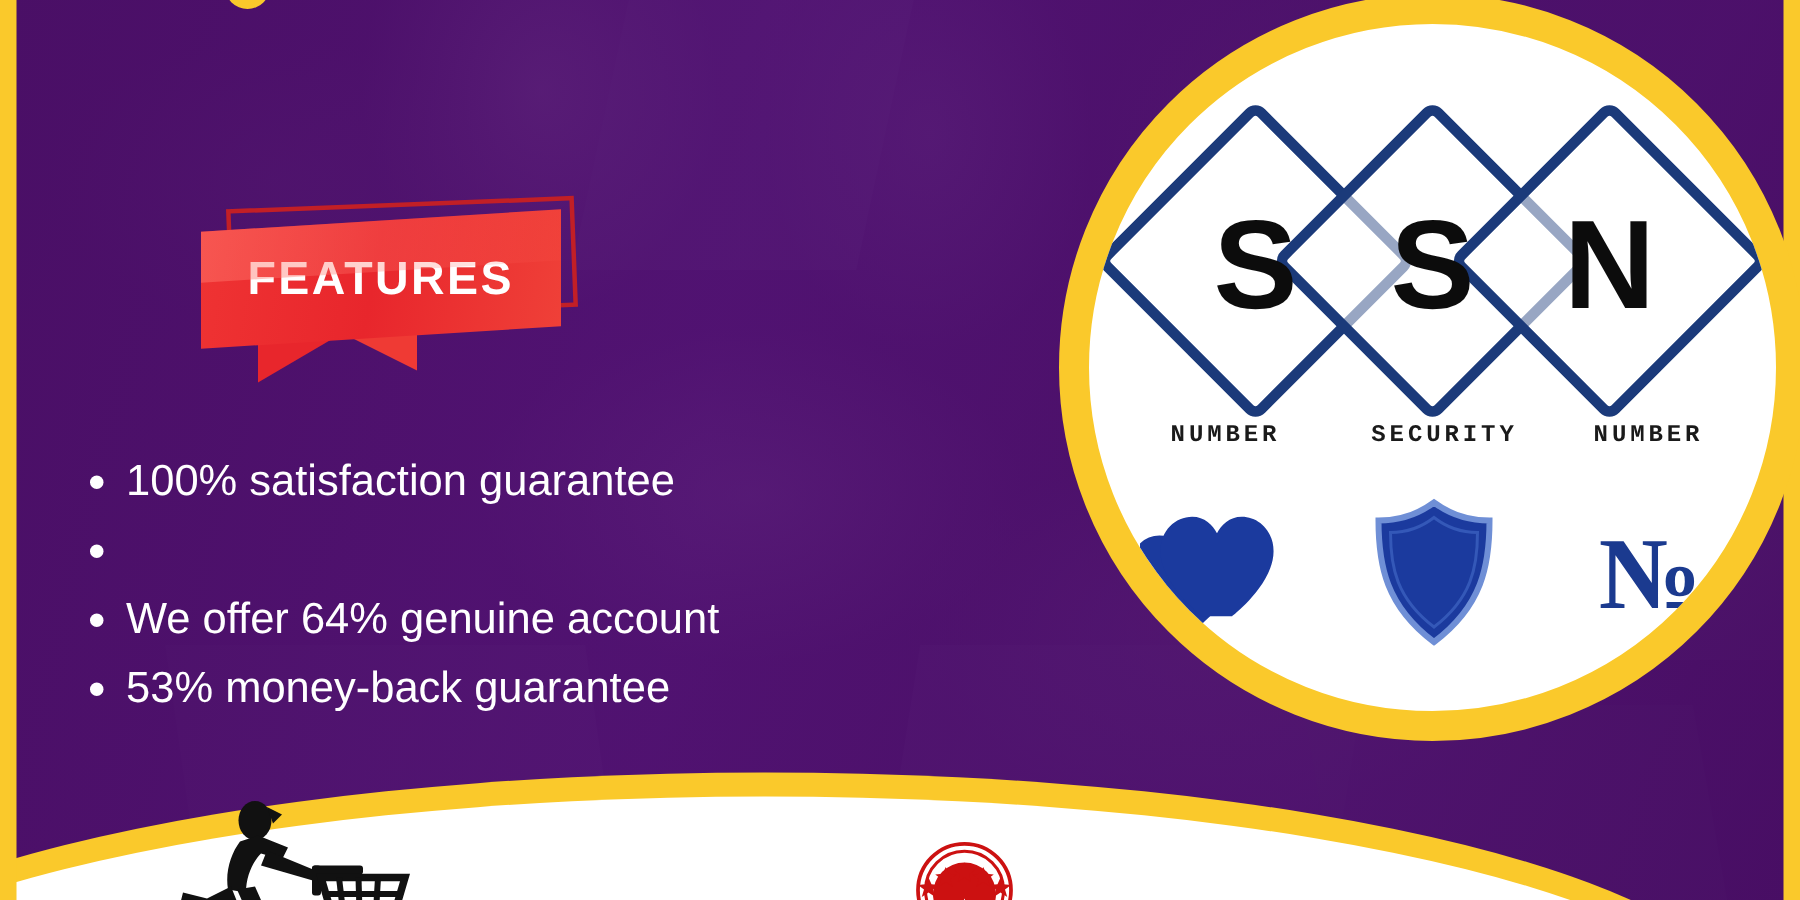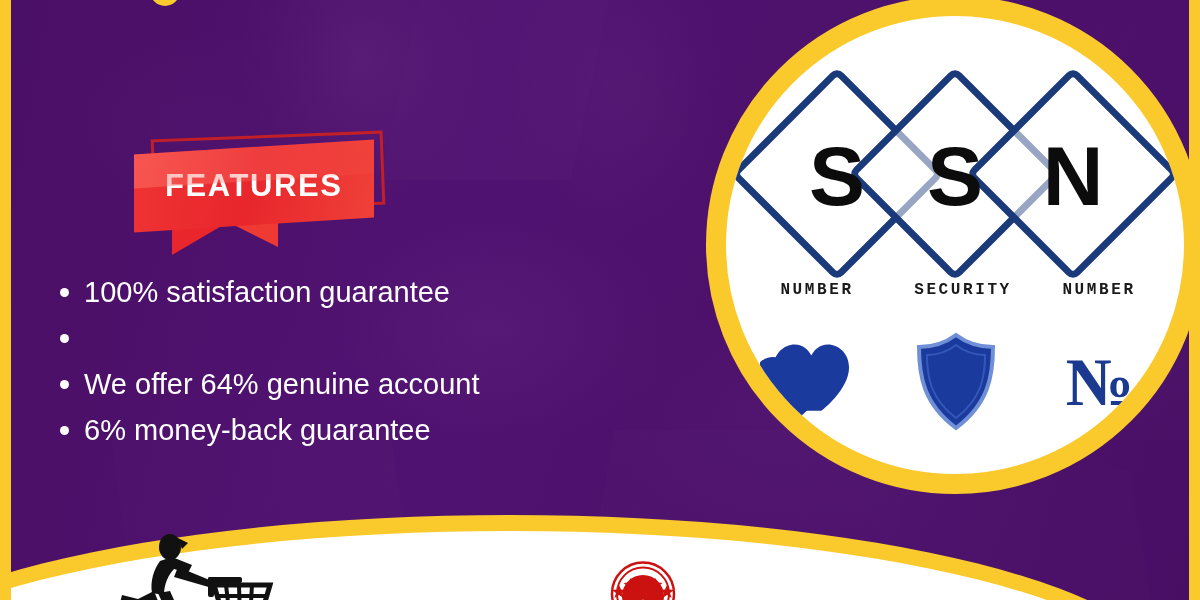--- a/index.html
+++ b/index.html
@@ -103,21 +103,21 @@
     border-right:52px solid #ef3a34;
     border-bottom:26px solid transparent;
   }
   .feat-tail-c {
     position:absolute; left:8px; top:76px; width:0; height:0;
     border-right:40px solid #d42028;
     border-top:20px solid transparent;
   }
 
   
-  .bullets { position:absolute; left:60px; top:272px; z-index:8; }
+  .bullets { position:absolute; left:60px; top:301px; z-index:8; }
   .bullet-row { display:flex; align-items:flex-start; height:46px; }
   .bullet-dot {
     width:9px; height:9px; border-radius:50%;
     background:#ffffff; margin-top:16px; margin-right:15px; flex:none;
   }
   .bullet-text {
     color:#ffffff;
     font-size:29px;
     font-family:"Liberation Sans", sans-serif;
     line-height:40px;
@@ -232,21 +232,21 @@
     </div>
     <div class="bullet-row">
       <span class="bullet-dot"></span>
     </div>
     <div class="bullet-row">
       <span class="bullet-dot"></span>
       <span class="bullet-text">We offer 64% genuine account</span>
     </div>
     <div class="bullet-row">
       <span class="bullet-dot"></span>
-      <span class="bullet-text">6% money-back guarantee</span>
+      <span class="bullet-text">53% money-back guarantee</span>
     </div>
   </div>
 
   <div class="ssn-badge">
     <div class="ssn-inner">
 
       <div class="diamond-row">
         <div class="diamond d1"></div>
         <div class="diamond d2"></div>
         <div class="diamond d3"></div>

